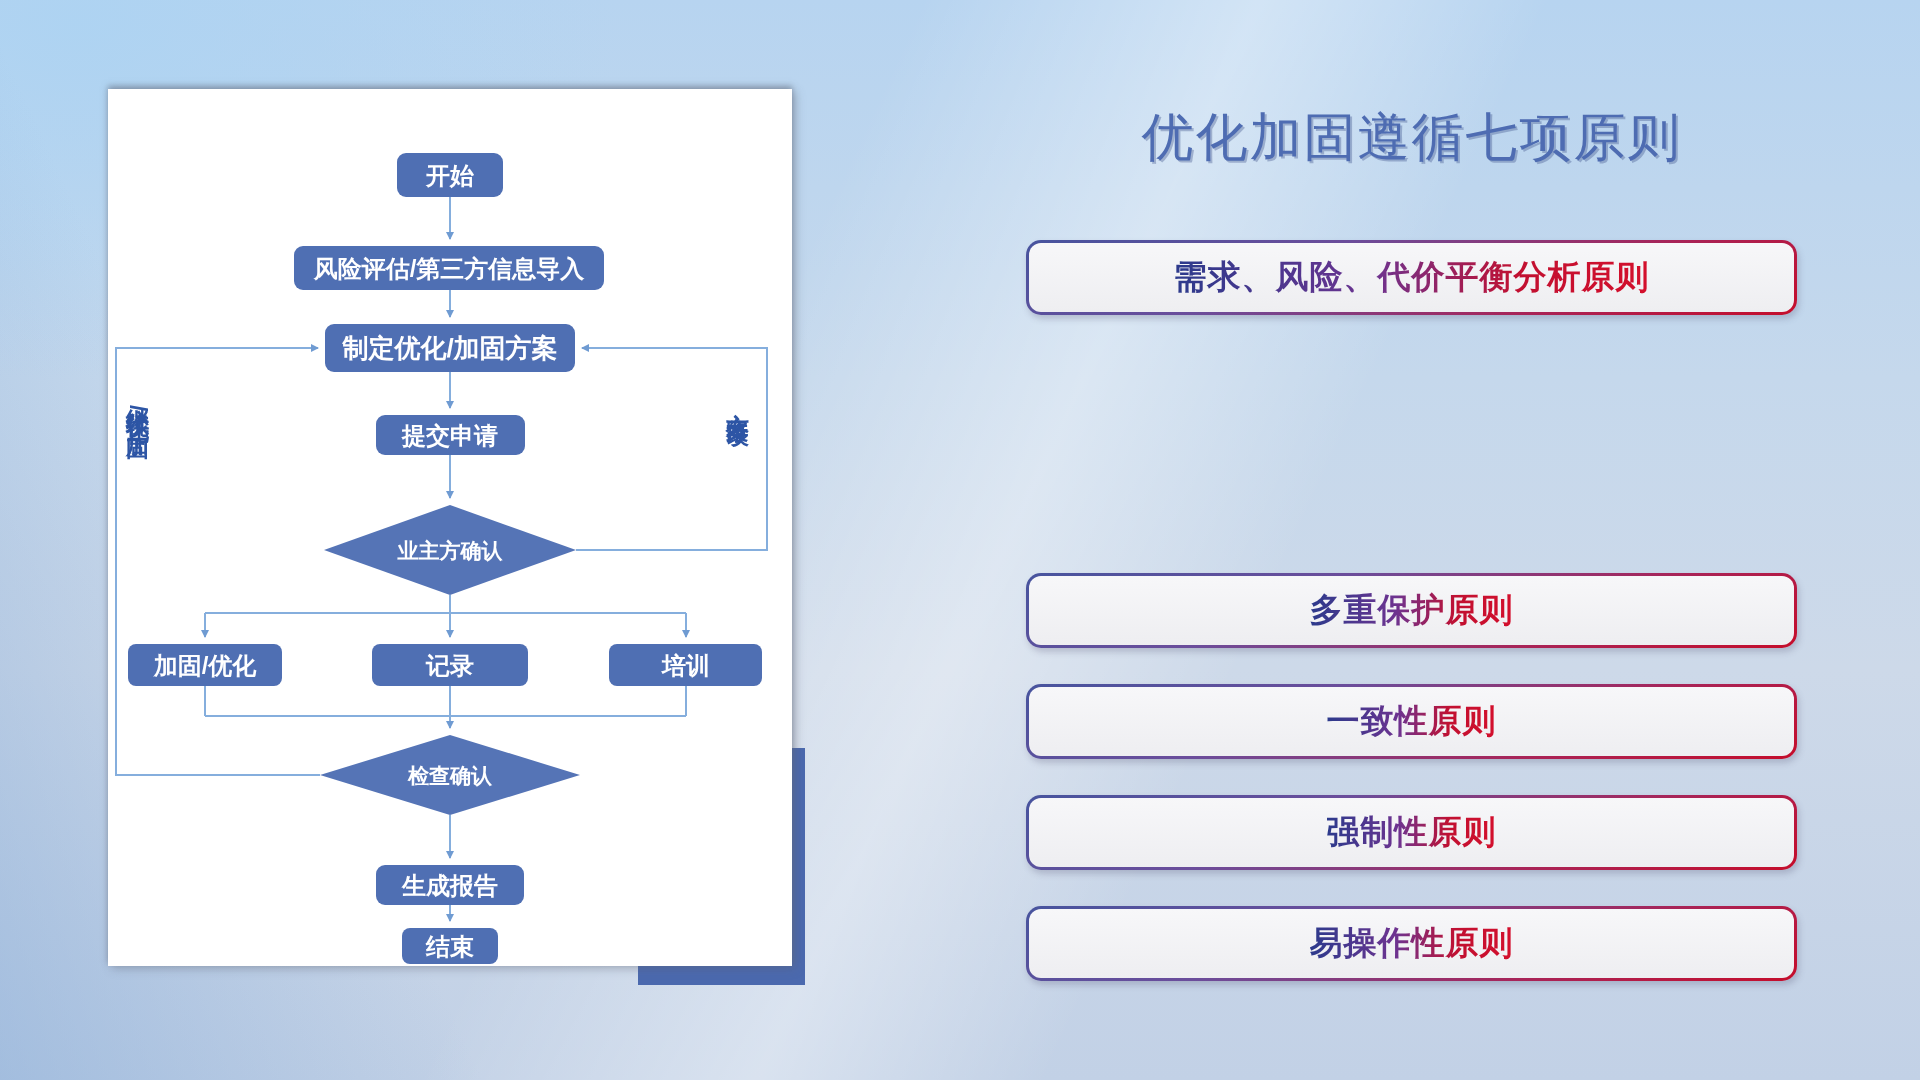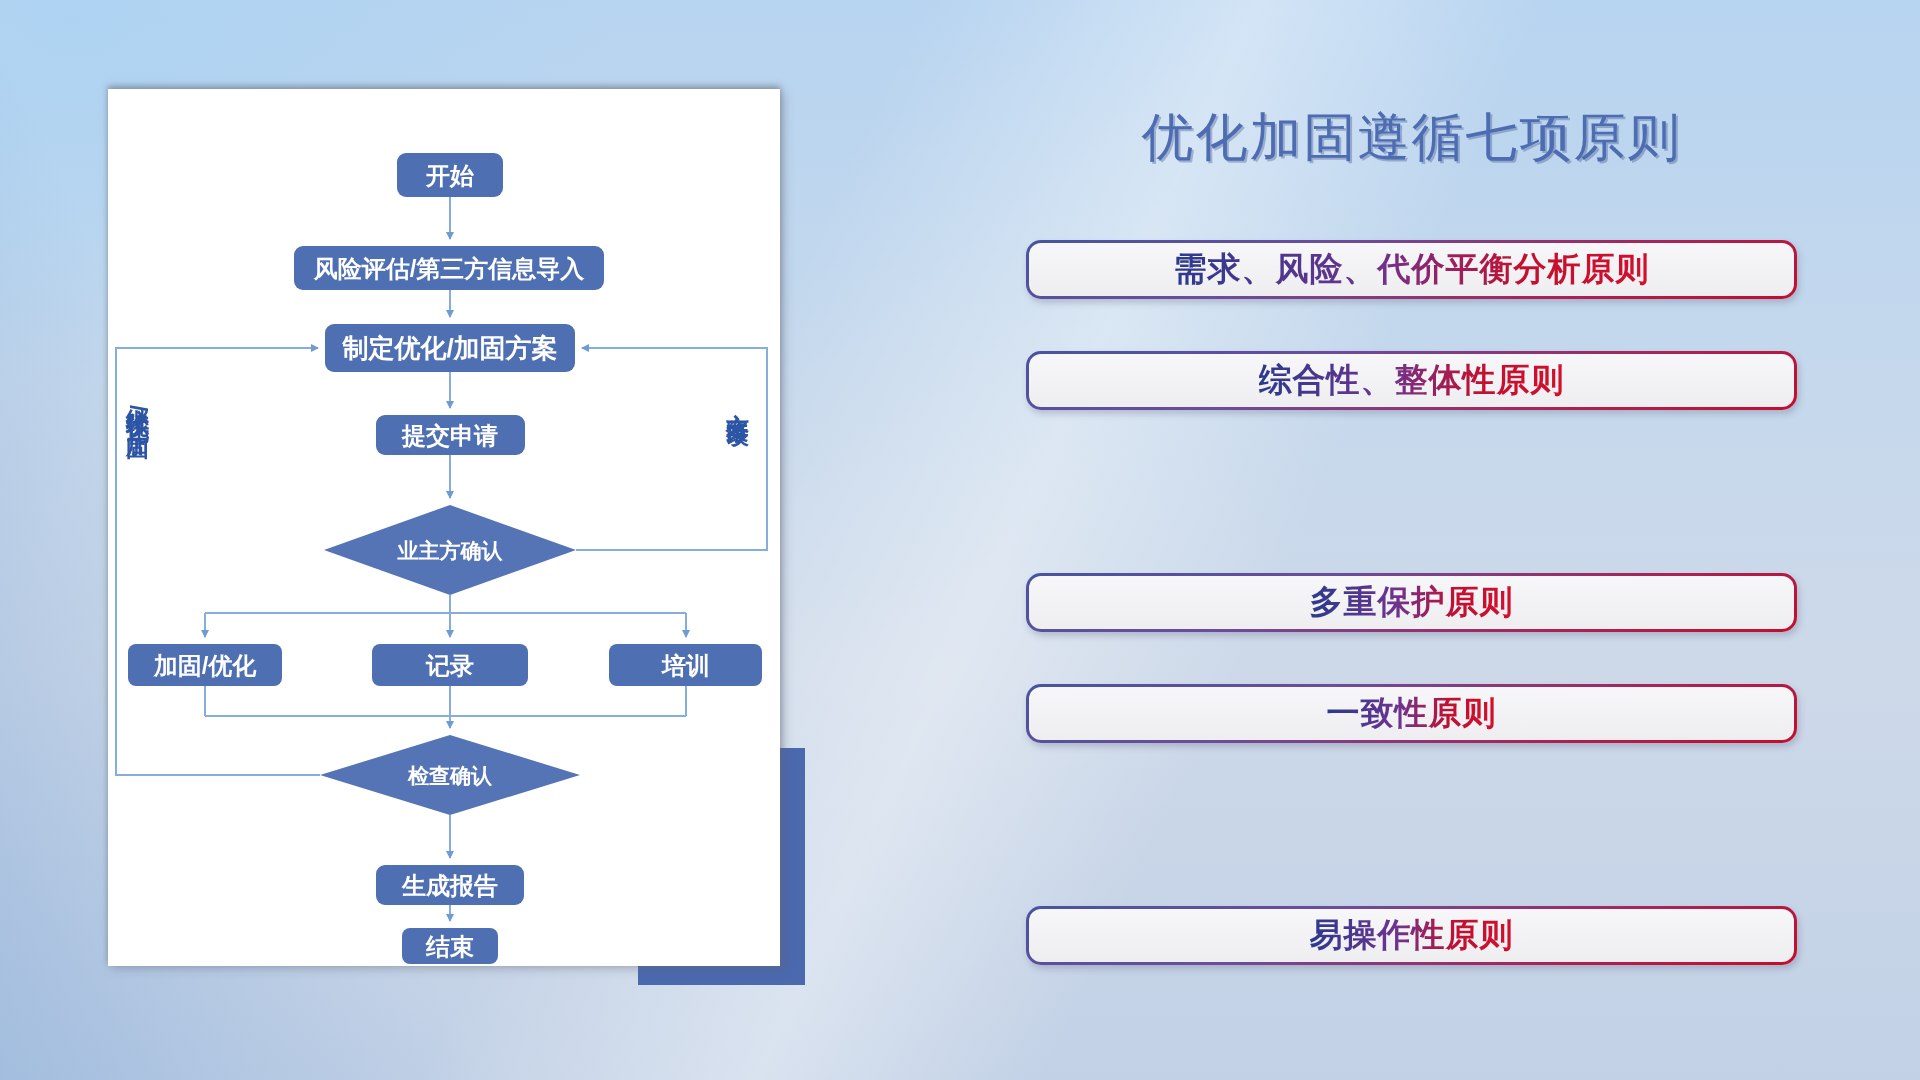--- a/index.html
+++ b/index.html
@@ -16,20 +16,21 @@
 
   
   .accent-rect{
     position:absolute;left:638px;top:748px;width:167px;height:237px;
     background:#4b69ae;
   }
   .flow-card{
     position:absolute;left:108px;top:89px;width:672px;height:877px;
     background:#ffffff;
     box-shadow:0 -3px 6px rgba(96,104,120,.55), 4px 3px 9px rgba(96,104,120,.35);
+    padding-left:12px;
   }
   .flow-card svg{position:absolute;left:0;top:0;}
   .flow-label{
     position:absolute;
     writing-mode:vertical-rl;
     font-size:23px;font-weight:bold;color:#2d55a5;
     letter-spacing:4px;line-height:1;
   }
   .flow-label.left{left:18px;top:300px;height:250px;}
   .flow-label.right{left:618px;top:305px;height:190px;}
@@ -41,21 +42,21 @@
   }
 
   
   .panel-title{
     position:absolute;left:1026px;top:103px;width:771px;
     text-align:center;font-size:52px;font-weight:normal;color:#4e6cb2;
     text-shadow:2px 2px 0 rgba(58,78,135,.35);
     letter-spacing:2px;
   }
   .pbox{
-    position:absolute;left:1026px;width:771px;height:59px;
+    position:absolute;left:1026px;width:771px;height:75px;
     box-sizing:border-box;padding:3px;border-radius:15px;
     background:linear-gradient(155deg,#47549e 0%, #6b4d9b 35%, #a82458 70%, #c50d2b 100%);
     box-shadow:2px 4px 6px rgba(100,100,130,.30);
   }
   .pbox-in{
     width:100%;height:100%;border-radius:12px;box-sizing:border-box;
     background:linear-gradient(180deg,#f7f7f9 0%, #eeeef1 100%);
     display:flex;align-items:center;justify-content:center;
   }
   .ptext{
@@ -142,33 +143,33 @@
     <div class="flow-label right">方案修改</div>
   </div>
 
   <div class="panel-title">优化加固遵循七项原则</div>
 
   <div class="pbox" style="top:240px">
     <div class="pbox-in">
       <span class="ptext">需求、风险、代价平衡分析原则</span>
     </div>
   </div>
-  <div class="pbox" style="top:351px">
-    <div class="pbox-in">
-      <span class="ptext">综合性、整体性原则</span>
-    </div>
-  </div>
   <div class="pbox" style="top:573px">
     <div class="pbox-in">
       <span class="ptext">多重保护原则</span>
     </div>
   </div>
   <div class="pbox" style="top:684px">
     <div class="pbox-in">
       <span class="ptext">一致性原则</span>
+    </div>
+  </div>
+  <div class="pbox" style="top:795px">
+    <div class="pbox-in">
+      <span class="ptext">强制性原则</span>
     </div>
   </div>
   <div class="pbox" style="top:906px">
     <div class="pbox-in">
       <span class="ptext">易操作性原则</span>
     </div>
   </div>
 
 </div>
 

